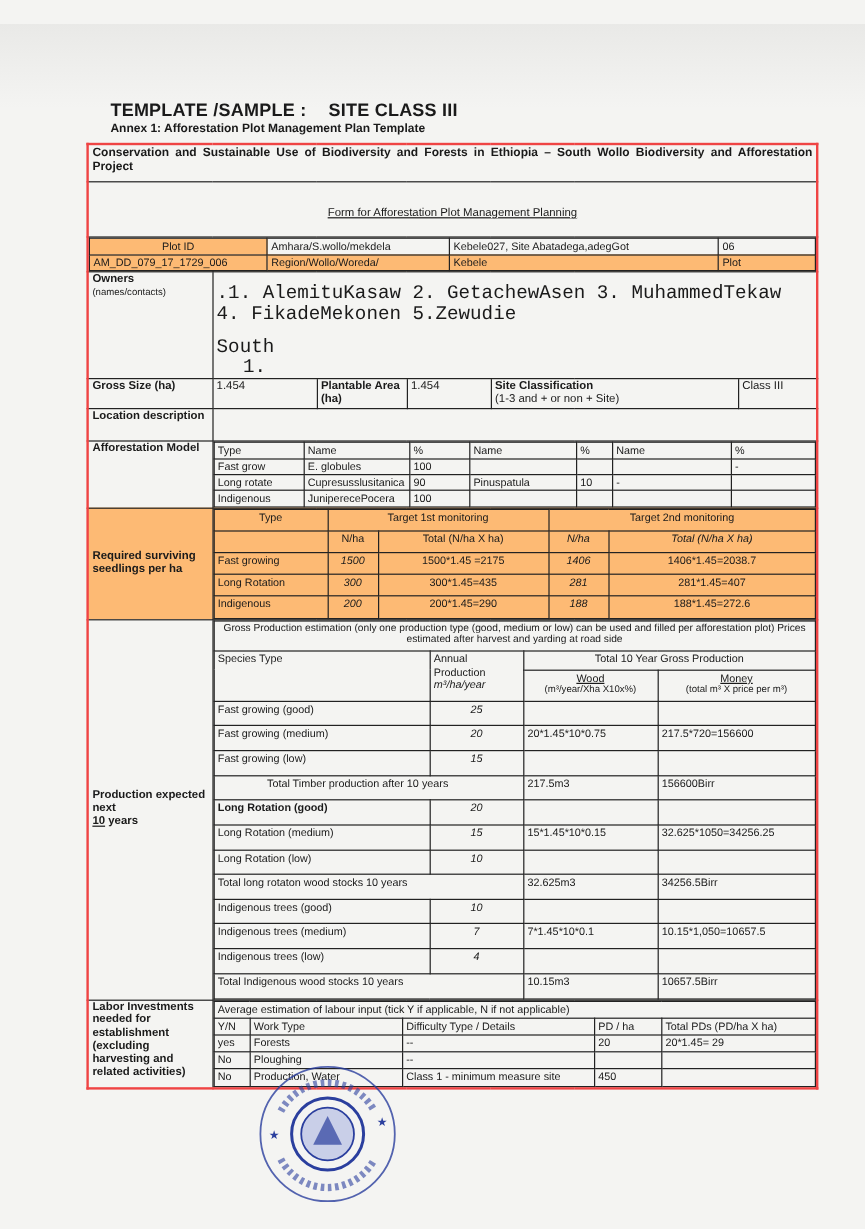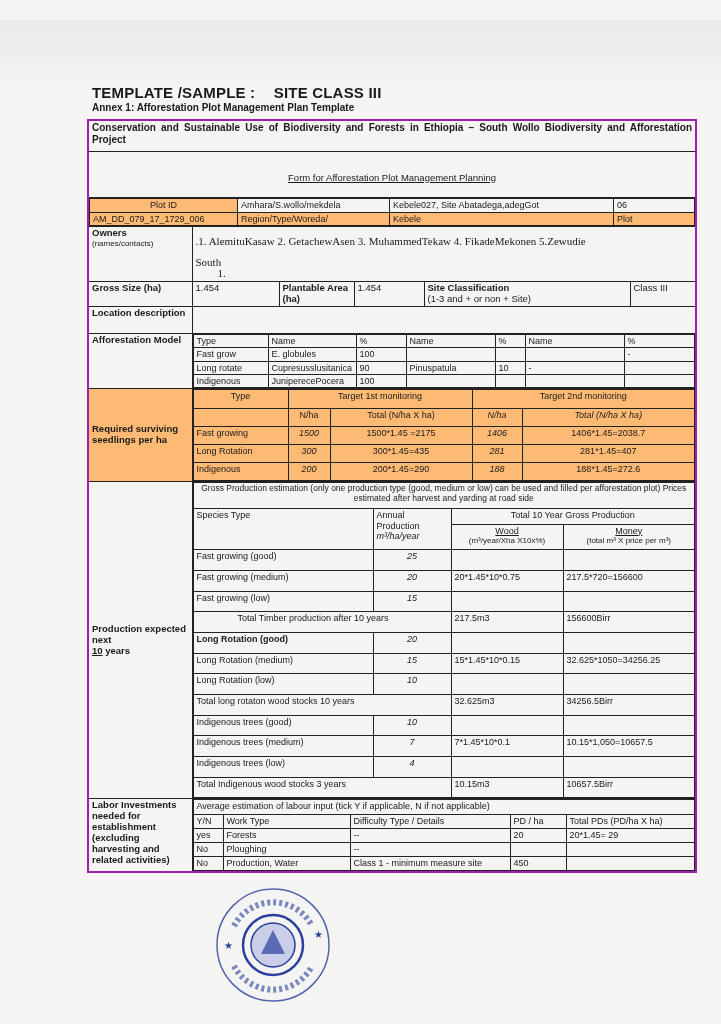--- a/index.html
+++ b/index.html
@@ -14,23 +14,23 @@
   .subtitle { position:absolute; left:92px; top:102px; font-size:10px; font-weight:bold; }
 
   table { border-collapse:collapse; table-layout:fixed; }
   td { border:1px solid #222; font-size:9.5px; padding:1px 3px; vertical-align:top; line-height:1.15; }
   .shade { background:#fdba74; }
   .b { font-weight:bold; }
   .i { font-style:italic; }
   .c { text-align:center; }
   .u { text-decoration:underline; }
   .small { font-size:8px; }
-  .serif { font-family:Liberation Serif, serif; font-size:11px; }
-
-  #main { position:absolute; left:72px; top:119px; width:608px; border:2px solid #a21caf;margin-left:15px; }
+  .serif { font-family:Liberation Mono, monospace; font-size:16px; }
+
+  #main { position:absolute; left:72px; top:119px; width:608px; border:2px solid #ef4444; }
 
   .sub { width:100%; height:100%; }
   .sub td { font-size:9px; }
 
   .stamp { position:absolute; left:214px; top:886px; width:118px; height:118px; }
 </style>
 </head>
 <body>
 
 <div class="page-shade"></div>
@@ -73,21 +73,21 @@
             </colgroup>
         <tbody>
               <tr>
           <td class="c shade">Plot ID</td>
           <td>Amhara/S.wollo/mekdela</td>
           <td>Kebele027,  Site  Abatadega,adegGot</td>
           <td>06</td>
         </tr>
         <tr>
           <td class="shade">AM_DD_079_17_1729_006</td>
-          <td class="shade">Region/Type/Woreda/</td>
+          <td class="shade">Region/Wollo/Woreda/</td>
           <td class="shade">Kebele</td>
           <td class="shade">Plot</td>
         </tr>
       </tbody>
           </table>
     </td>
   </tr>
 
   <tr>
     <td class="b" style="height:52px;">
@@ -318,21 +318,21 @@
                 <td style="height: 15px;">7*1.45*10*0.1</td>
                 <td style="height: 15px;">10.15*1,050=10657.5</td>
               </tr>
               <tr>
                 <td style="height: 15px;">Indigenous trees (low)</td>
                 <td class="c i" style="height: 15px;">4</td>
                 <td style="height: 15px;"></td>
                 <td style="height: 15px;"></td>
               </tr>
               <tr>
-                <td colspan="2" style="height: 15px;">Total Indigenous wood stocks 3 years</td>
+                <td colspan="2" style="height: 15px;">Total Indigenous wood stocks 10 years</td>
                 <td style="height: 15px;">10.15m3</td>
                 <td style="height: 15px;">10657.5Birr</td>
               </tr>
             </tbody>
       </table>
     </td>
   </tr>
 
   <tr>
     <td class="b" style="font-size:9.5px;">Labor Investments needed for establishment (excluding harvesting and related activities)</td>

